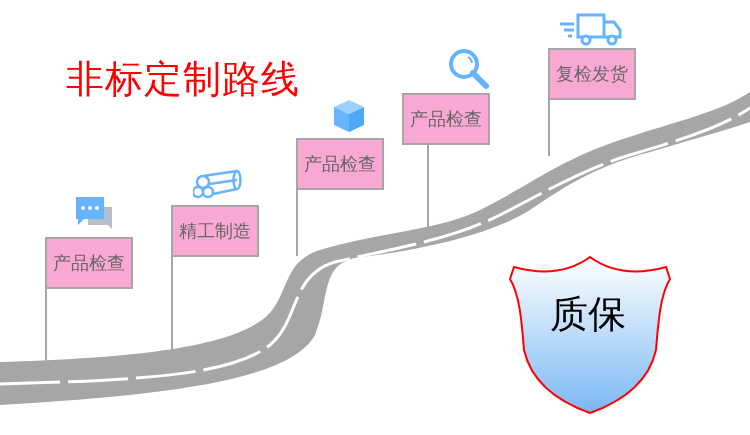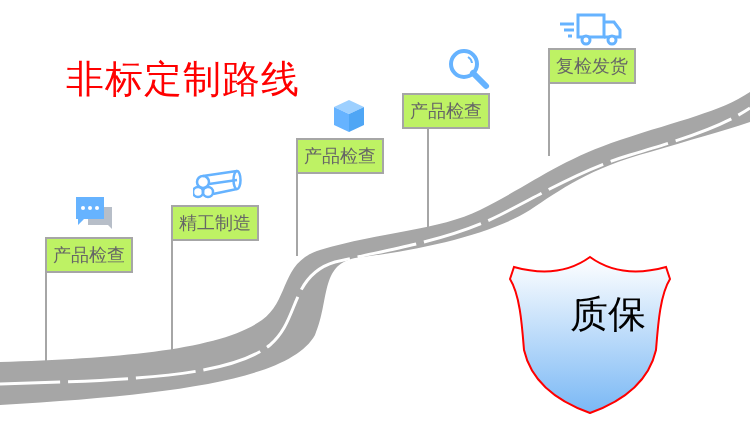--- a/index.html
+++ b/index.html
@@ -1,23 +1,23 @@
 <!DOCTYPE html>
 <html><head>
 <meta charset="utf-8">
 <style>
   html,body{margin:0;padding:0;background:#fff;}
   body{width:750px;height:435px;position:relative;overflow:hidden;font-family:"DejaVu Sans",sans-serif;}
   .title{position:absolute;left:66px;top:46px;font-size:38px;color:#ff0000;letter-spacing:1px;line-height:44px;margin-top:11px;}
   .road{position:absolute;left:0;top:0;}
-  .step-box{position:absolute;border:2px solid #a6a6a6;background:#bef264;font-size:18px;color:#666;line-height:32px;padding:0 6px;white-space:nowrap;}
+  .step-box{position:absolute;border:2px solid #a6a6a6;background:#f9a8d4;font-size:18px;color:#666;line-height:32px;padding:8px 6px;white-space:nowrap;}
   .step-line{position:absolute;width:0;border-left:2px solid #a6a6a6;}
   .icon{position:absolute;}
   .shield{position:absolute;left:508px;top:255px;}
-  .shield-text{position:absolute;left:530px;top:290px;width:116px;text-align:right;font-size:38px;line-height:48px;color:#000;}
+  .shield-text{position:absolute;left:530px;top:290px;width:116px;text-align:center;font-size:38px;line-height:48px;color:#000;}
 </style>
 </head>
 <body>
 
 <svg class="road" width="750" height="435" viewBox="0 0 750 435">
   <path d="M0,362 C120,358 220,350 262,320 C290,300 280,262 320,250 C380,232 440,230 480,210 C530,185 560,160 620,140 C680,120 720,112 750,92
            L750,122 C720,132 690,140 650,152 C590,168 560,190 530,210 C490,235 420,250 355,258 C320,265 330,300 315,335 C290,380 170,395 0,405 Z" fill="#a6a6a6"></path>
   <path d="M0,384 C140,380 230,376 270,345 C300,320 290,275 335,262 C400,247 450,240 500,215 C540,195 580,170 630,155 C680,140 720,128 750,108" fill="none" stroke="#fff" stroke-width="3" stroke-dasharray="60,8"></path>
 </svg>
 

